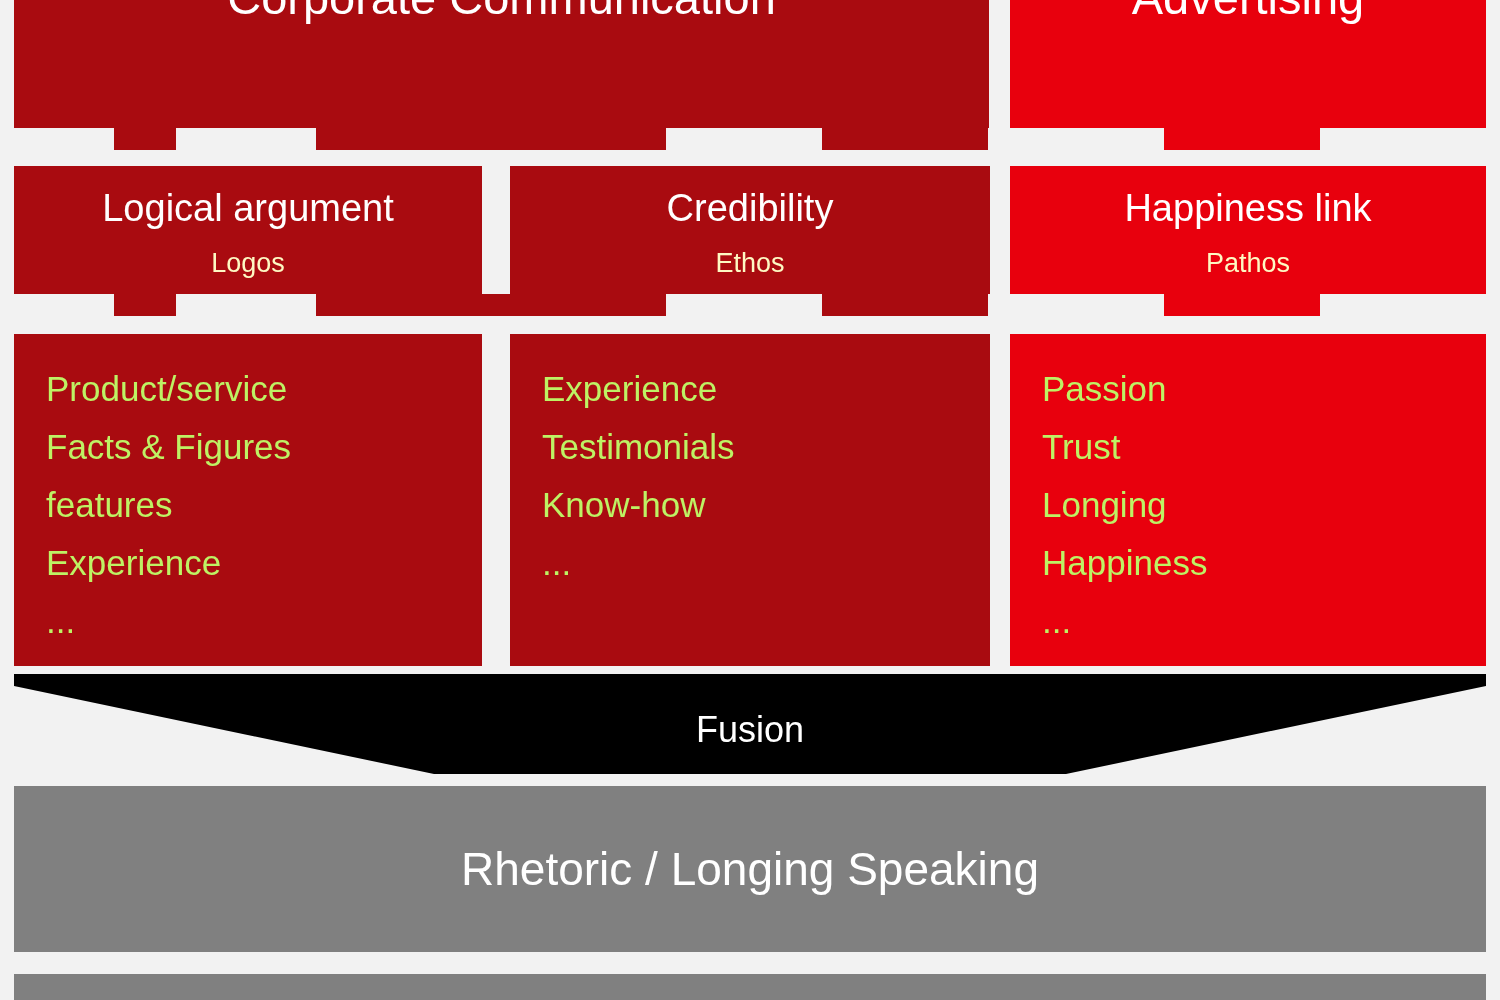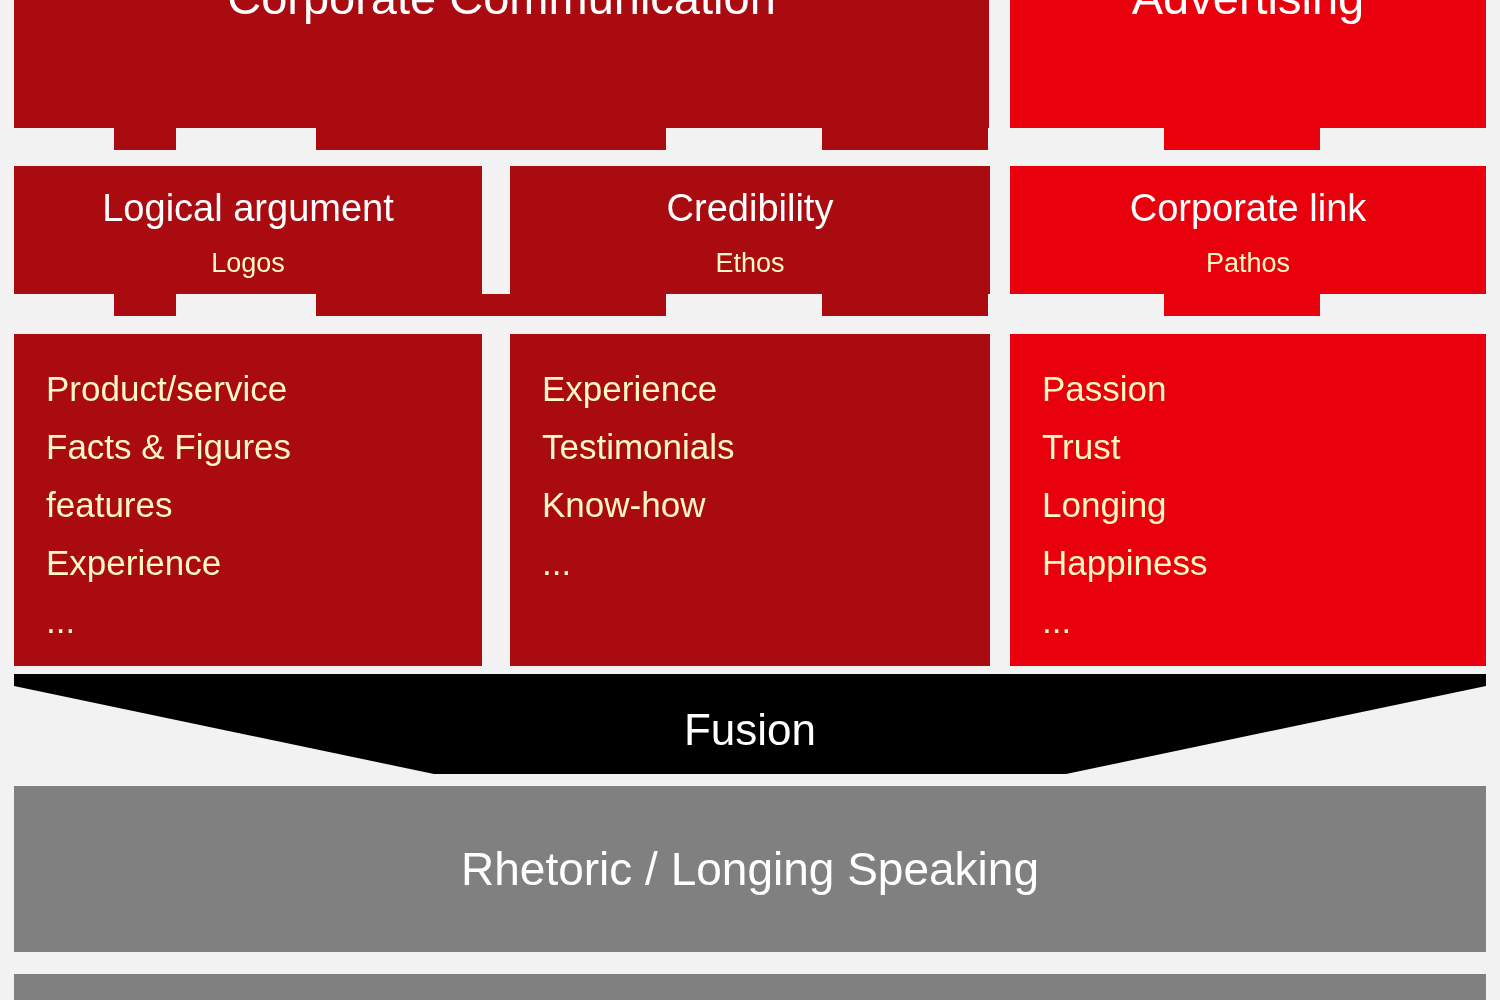--- a/index.html
+++ b/index.html
@@ -107,21 +107,21 @@
     top: 334px;
     width: 1472px;
     height: 332px;
   }
   .detail {
     position: absolute;
     top: 0;
     height: 332px;
     box-sizing: border-box;
     padding: 26px 0 0 32px;
-    color: #fef9c3;
+    color: #bef264;
     font-size: 35px;
     line-height: 58px;
   }
   .detail-logos { left: 0;    width: 468px; background: #a90b10; }
   .detail-ethos { left: 496px; width: 480px; background: #a90b10; }
   .detail-pathos{ left: 996px; width: 476px; background: #e8000d; }
   .detail div { white-space: nowrap; }
 
   
   .funnel-wrap {
@@ -132,21 +132,21 @@
     height: 108px;
   }
   .funnel-svg { display: block; }
   .fusion-label {
     position: absolute;
     left: 0;
     top: 36px;
     width: 1472px;
     text-align: center;
     color: #ffffff;
-    font-size: 44px;
+    font-size: 36px;
     line-height: 40px;
   }
 
   
   .rhetoric {
     position: absolute;
     left: 14px;
     top: 786px;
     width: 1472px;
     height: 166px;
@@ -194,21 +194,21 @@
   <div class="appeal-row">
     <div class="appeal appeal-logos">
       <span class="appeal-title">Logical argument</span>
       <span class="appeal-sub">Logos</span>
     </div>
     <div class="appeal appeal-ethos">
       <span class="appeal-title">Credibility</span>
       <span class="appeal-sub">Ethos</span>
     </div>
     <div class="appeal appeal-pathos">
-      <span class="appeal-title">Corporate link</span>
+      <span class="appeal-title">Happiness link</span>
       <span class="appeal-sub">Pathos</span>
     </div>
   </div>
 
   <div class="notch notch-dark" style="left:114px; top:294px; width:62px;"></div>
   <div class="notch notch-dark" style="left:316px; top:294px; width:350px;"></div>
   <div class="notch notch-dark" style="left:822px; top:294px; width:166px;"></div>
   <div class="notch notch-red" style="left:1164px; top:294px; width:156px;"></div>
 
   <div class="detail-row">

